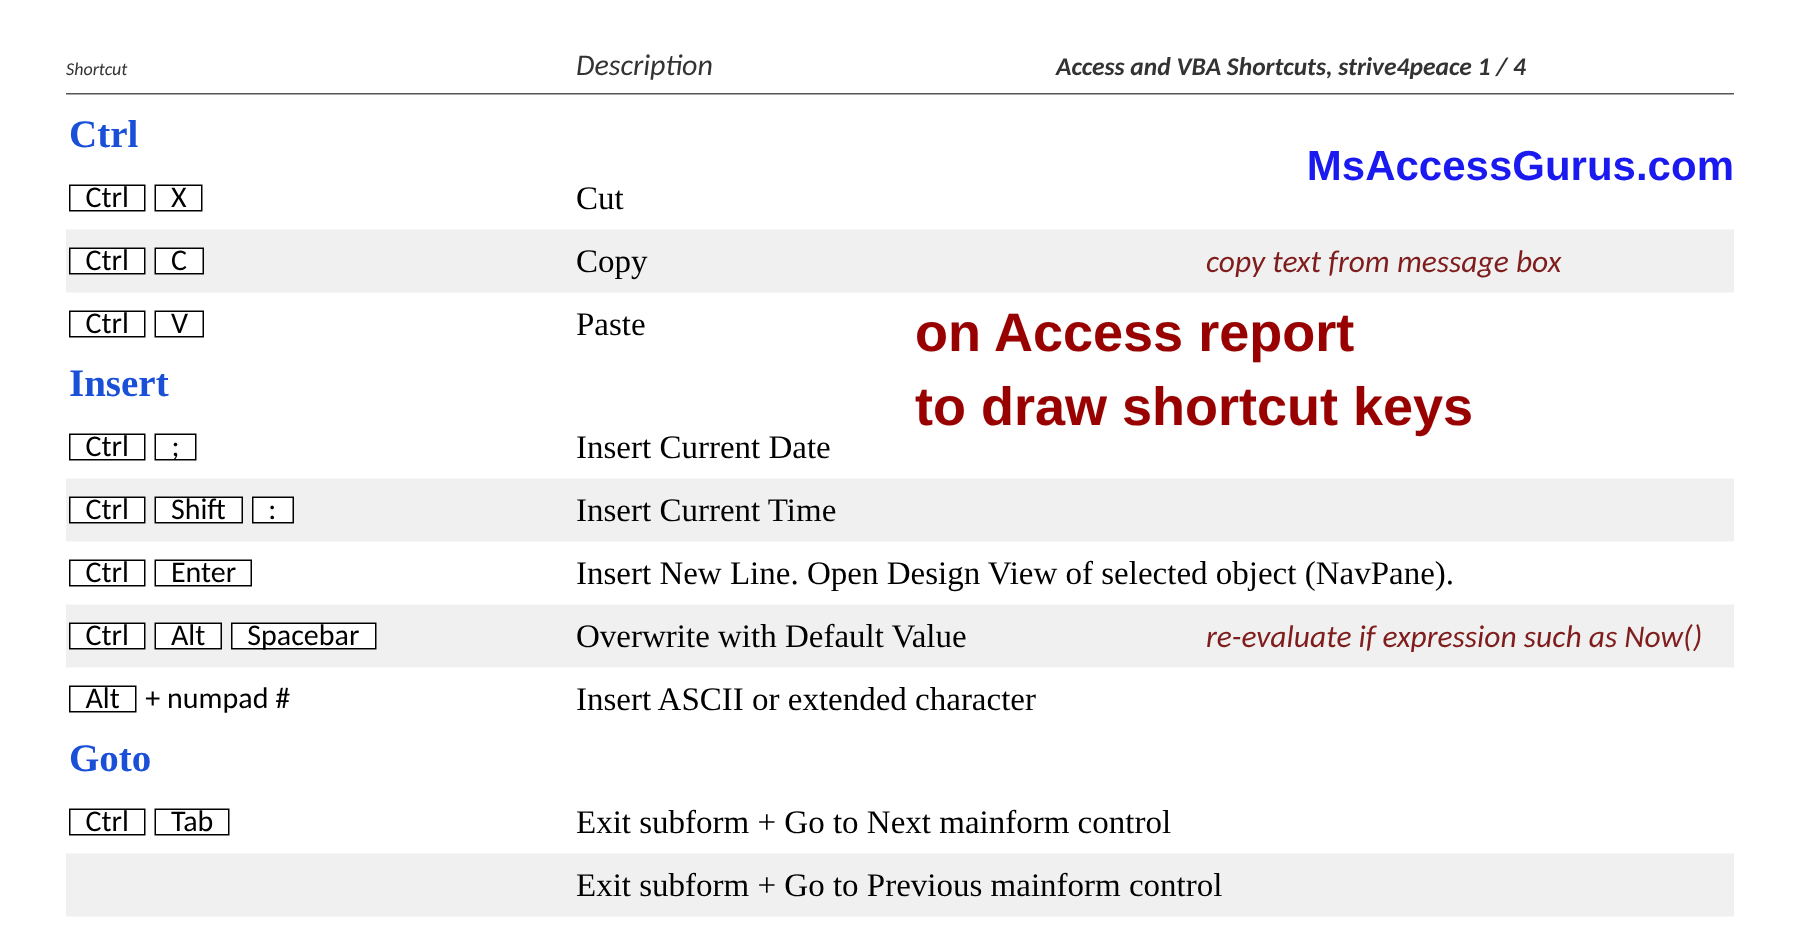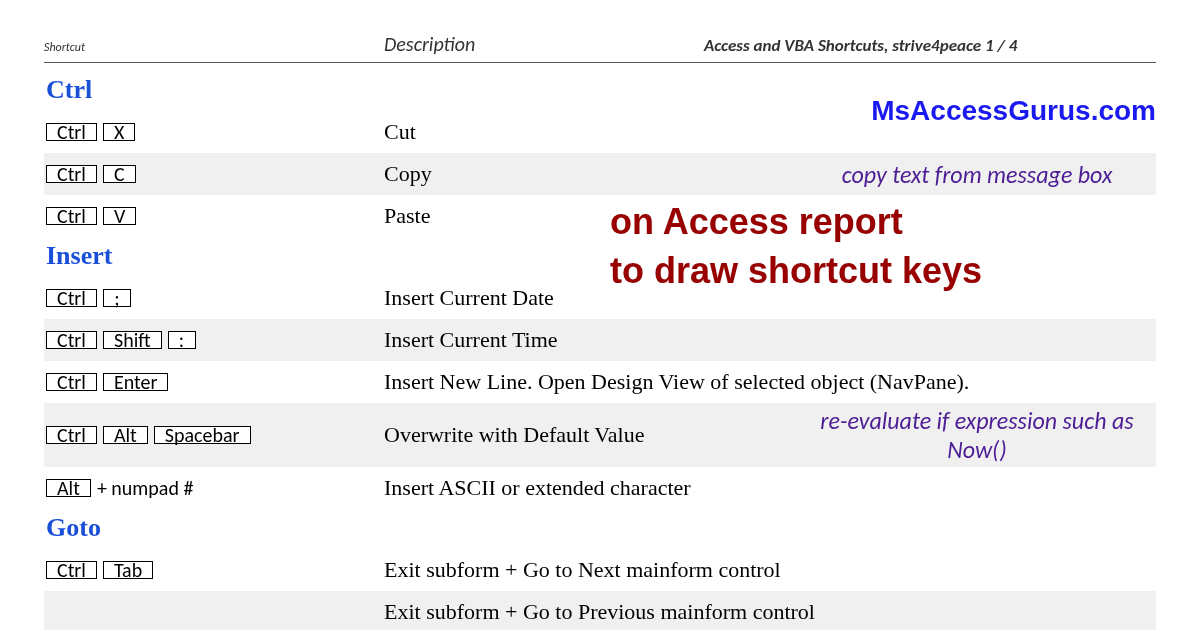--- a/index.html
+++ b/index.html
@@ -77,24 +77,24 @@
     font-size: 20px;
   }
   .col-desc {
     flex: 0 0 420px;
     font-size: 22px;
     color: #000;
   }
   .col-desc.wide { flex: 1; }
   .col-note {
     flex: 1;
-    text-align: center;
-    font-style: italic;
-    font-size: 24px;
-    color: #4c1d95;
+    text-align: left;
+    font-style: italic;
+    font-size: 21px;
+    color: #7f1d1d;
     font-family: Calibri, Arial, sans-serif;
     padding-right: 6px;
   }
   .key {
     display: inline-flex;
     align-items: center;
     justify-content: center;
     border: 1.5px solid #000;
     background: #fff;
     padding: 2px 10px;

